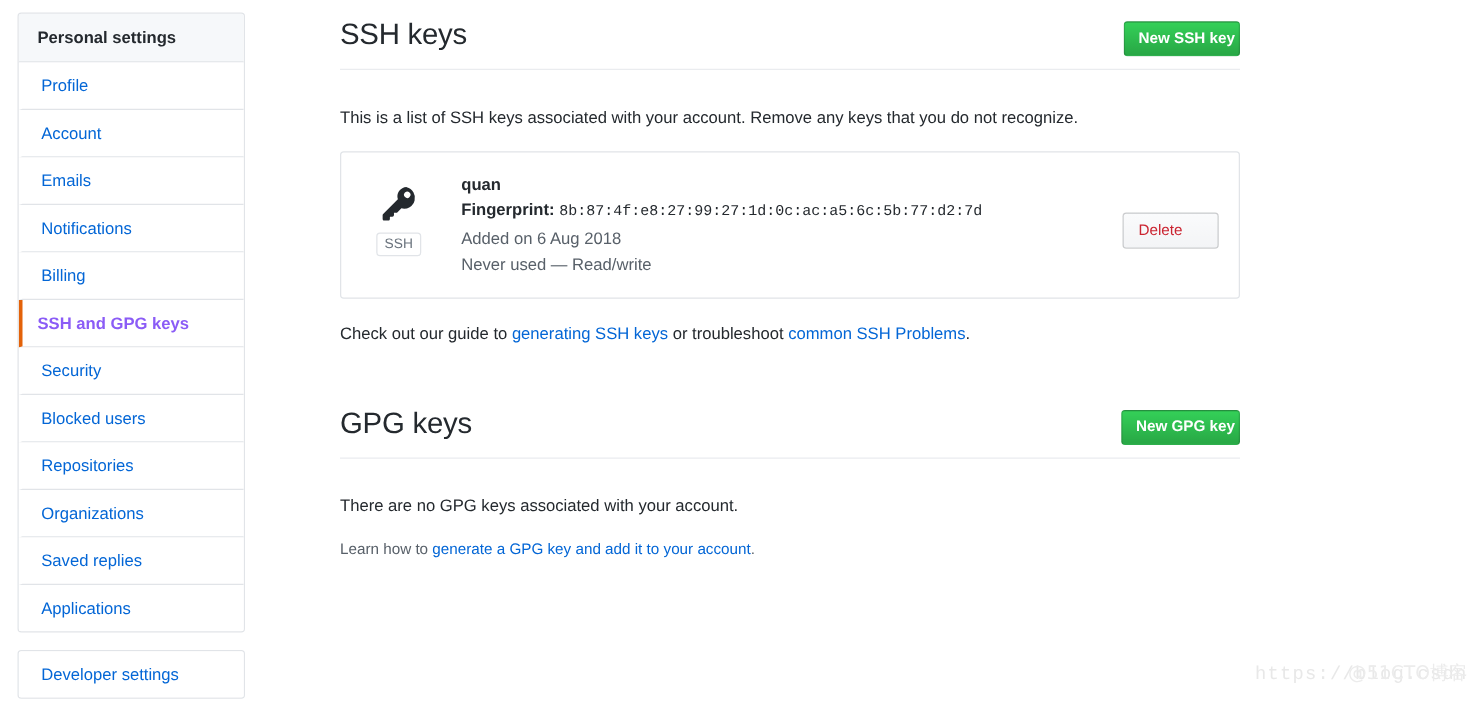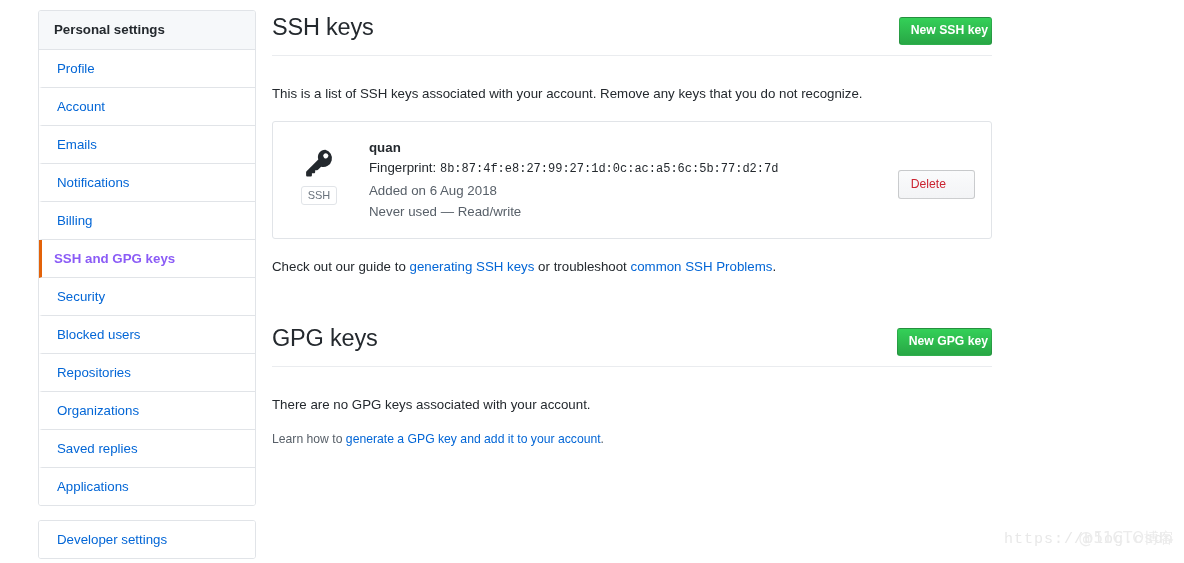--- a/index.html
+++ b/index.html
@@ -8,22 +8,22 @@
     width: 1184px; height: 563px;
     background: #ffffff;
     font-family: "Liberation Sans", sans-serif;
     -webkit-font-smoothing: antialiased;
   }
   .page { position: relative; width: 1184px; height: 563px; overflow: hidden; }
 
   
   .sidebar {
     position: absolute;
-    left: 38px; top: 10px;
-    width: 218px;
+    left: 14px; top: 10px;
+    width: 182px;
   }
   .menu {
     border: 1px solid #e1e4e8;
     border-radius: 3px;
     background: #ffffff;
     overflow: hidden;
   }
   .menu-heading {
     background: #f6f8fa;
     padding: 9px 15px 10px 15px;
@@ -138,21 +138,21 @@
     font-size: 13.3px;
     font-weight: bold;
     color: #24292e;
     line-height: 19px;
   }
   .key-fp {
     font-size: 13.3px;
     color: #24292e;
     line-height: 21px;
   }
-  .key-fp .lbl { font-weight: normal; }
+  .key-fp .lbl { font-weight: bold; }
   .key-fp .val {
     font-family: "Liberation Mono", monospace;
     font-size: 12px;
   }
   .key-meta {
     font-size: 13.3px;
     color: #586069;
     line-height: 21px;
   }
   .btn-delete {

